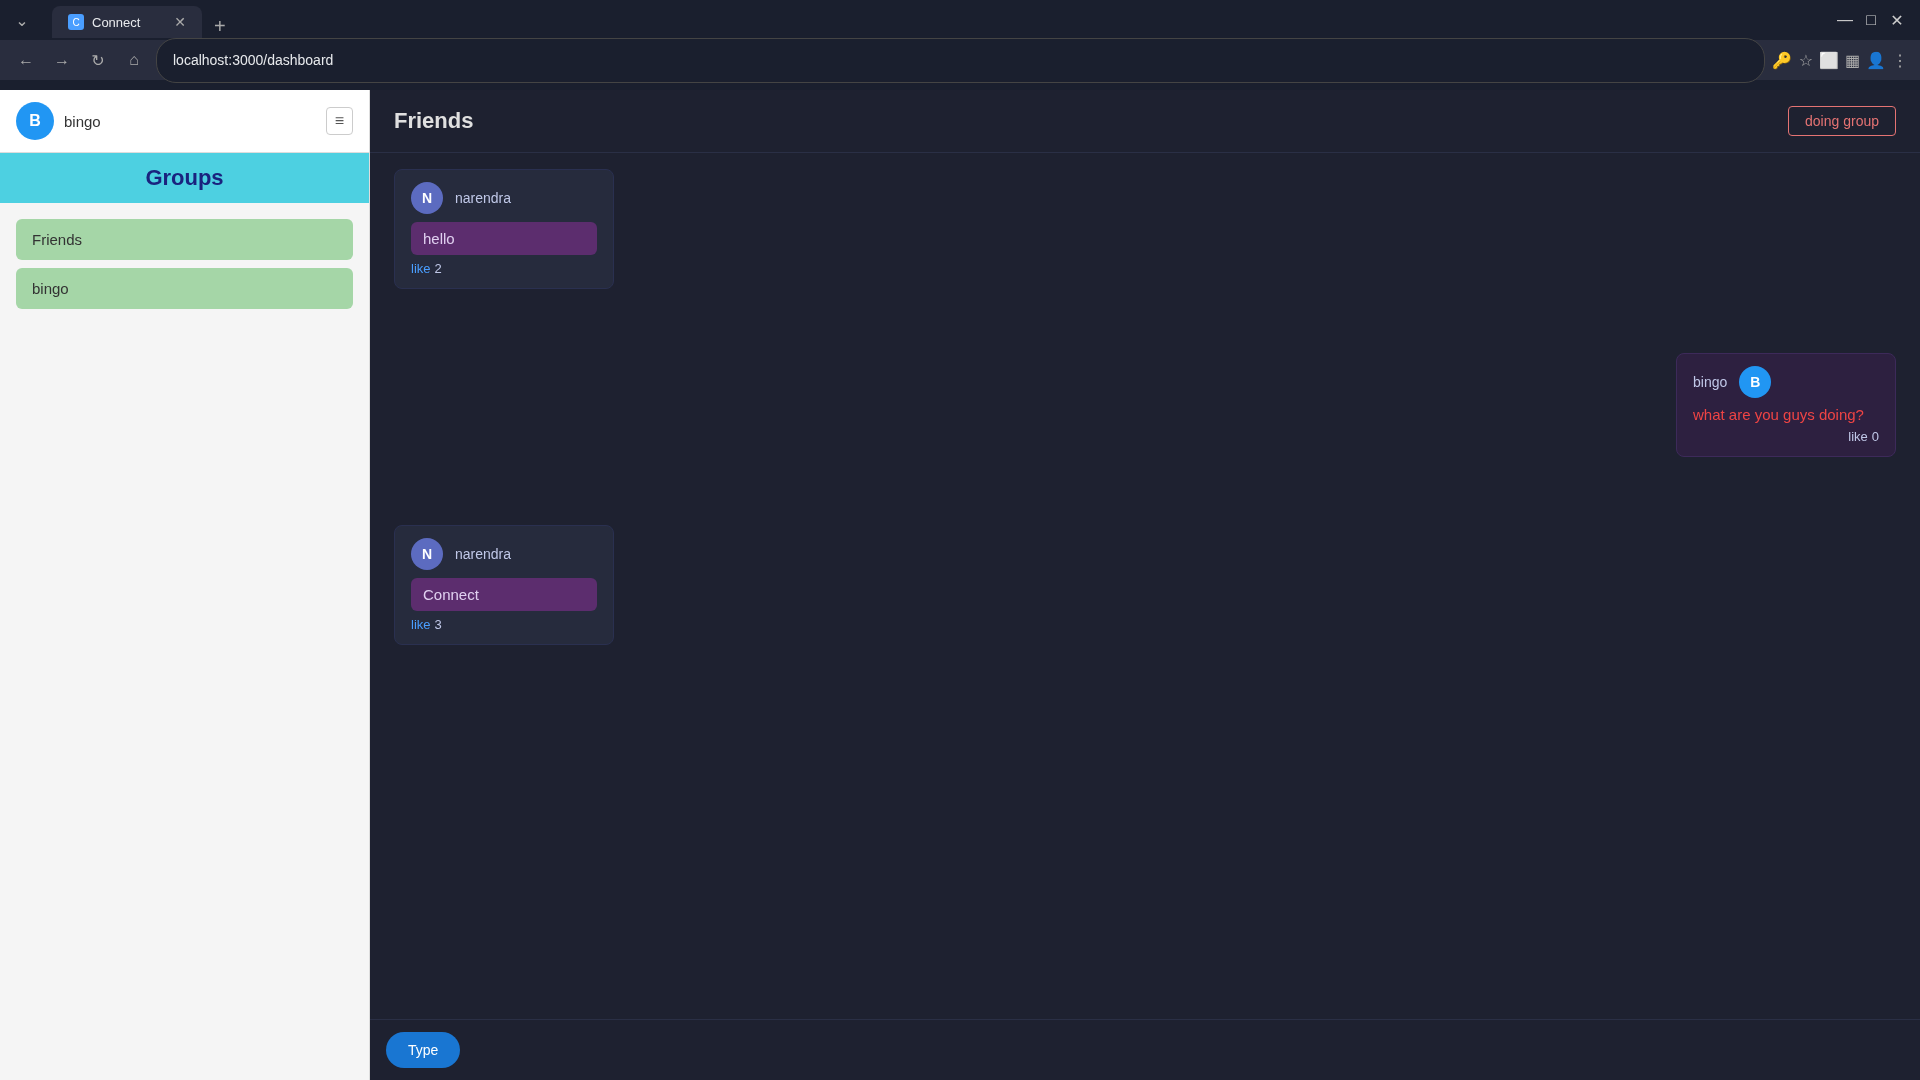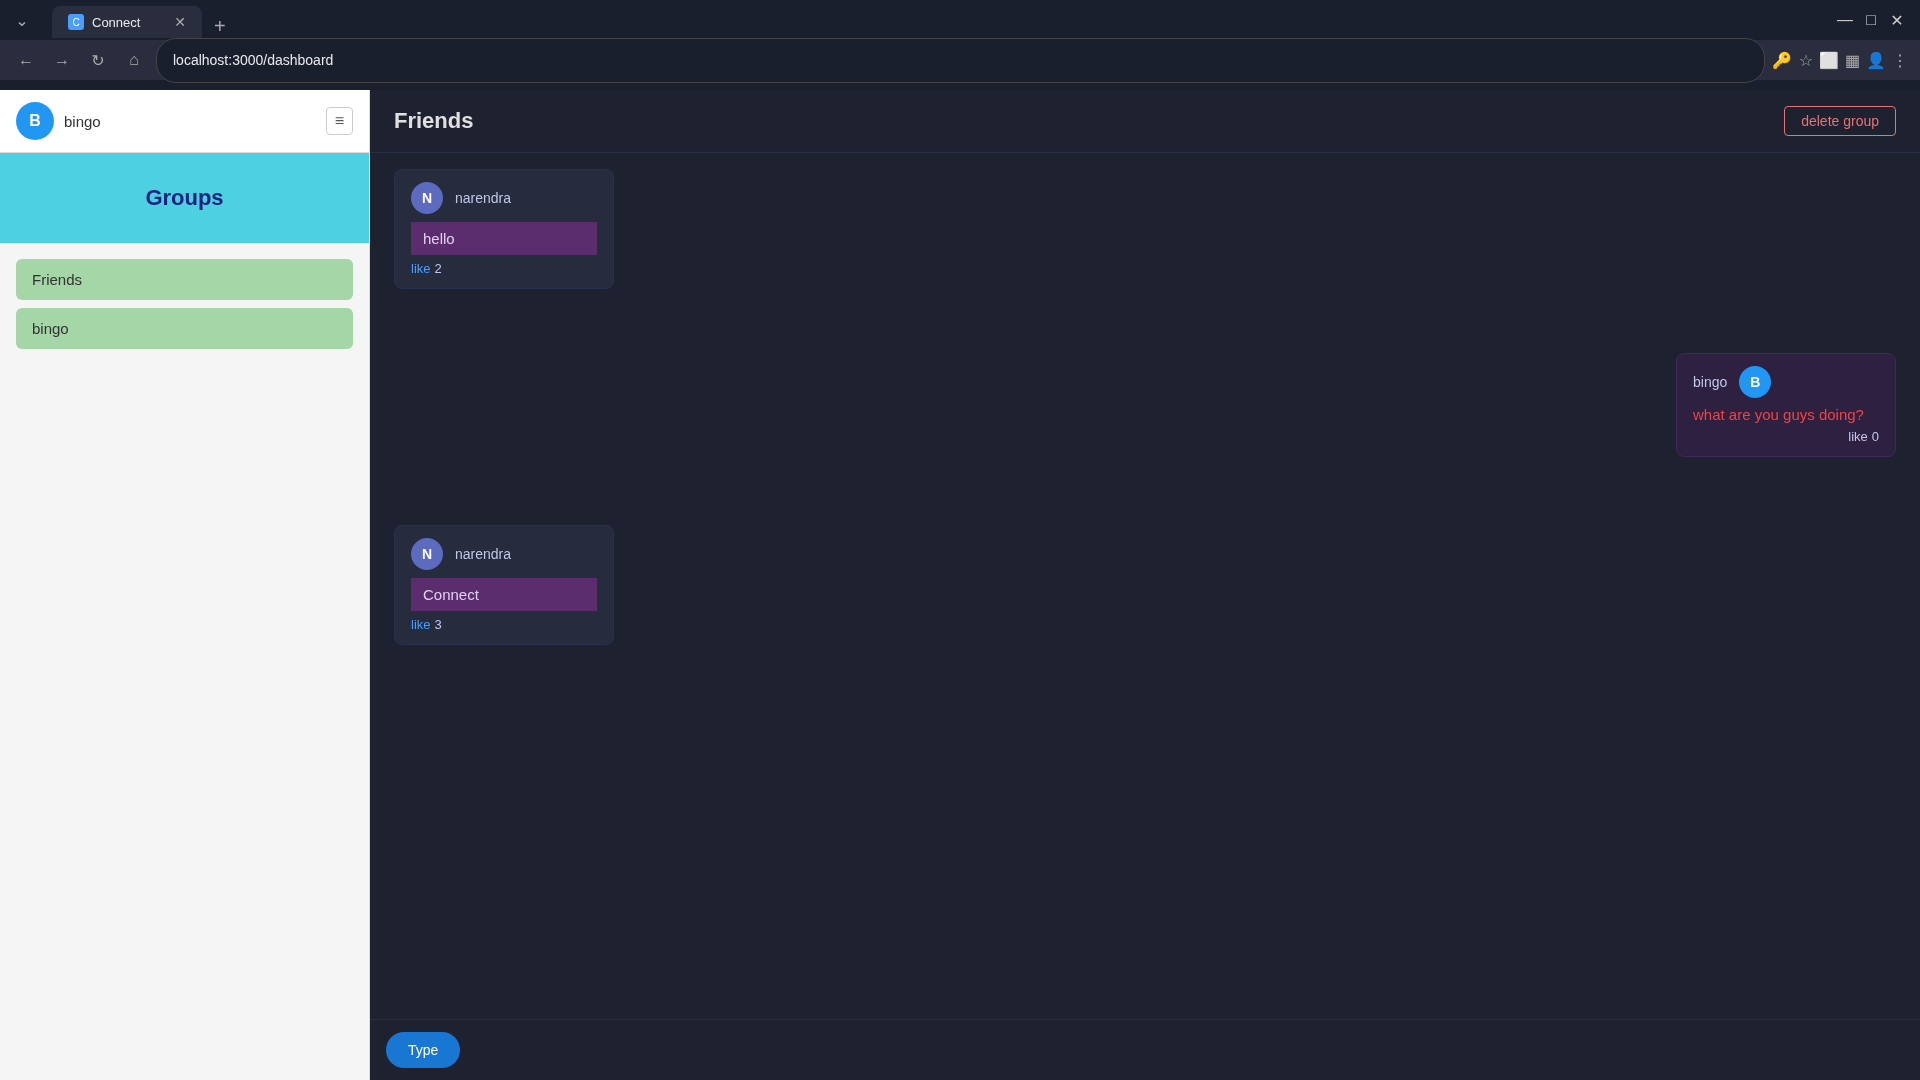--- a/index.html
+++ b/index.html
@@ -153,21 +153,21 @@
       background: transparent;
       border: 1px solid #ccc;
       border-radius: 4px;
       padding: 4px 8px;
       cursor: pointer;
       font-size: 16px;
       color: #555;
     }
     .groups-header {
       background: #4dd0e1;
-      padding: 32px;
+      padding: 12px;
       text-align: center;
     }
     .groups-title {
       font-size: 22px;
       font-weight: bold;
       color: #1a237e;
     }
     .group-list {
       padding: 16px;
       display: flex;
@@ -246,21 +246,21 @@
     }
     .msg-avatar.bingo-avatar {
       background: #2196f3;
     }
     .msg-sender {
       font-size: 14px;
       color: #c0c8e8;
     }
     .msg-bubble {
       background: #5c2d6e;
-      border-radius: 0;
+      border-radius: 6px;
       padding: 8px 12px;
       color: #e0d0f0;
       font-size: 15px;
       margin-bottom: 6px;
     }
     .msg-footer {
       display: flex;
       align-items: center;
       gap: 4px;
       justify-content: flex-end;
@@ -392,21 +392,21 @@
       <div class="group-item">
         <span>bingo</span>
       </div>
     </div>
   </div>
 
   <div class="main-content">
 
     <div class="chat-header">
       <h2 class="chat-title">Friends</h2>
-      <button class="delete-group-btn">delete group</button>
+      <button class="delete-group-btn">doing group</button>
     </div>
 
     <div class="messages-area" style="position:relative;">
 
       <div style="max-width:220px;">
         <div class="msg-card">
           <div class="msg-header">
             <div class="msg-avatar">N</div>
             <span class="msg-sender">narendra</span>
           </div>

